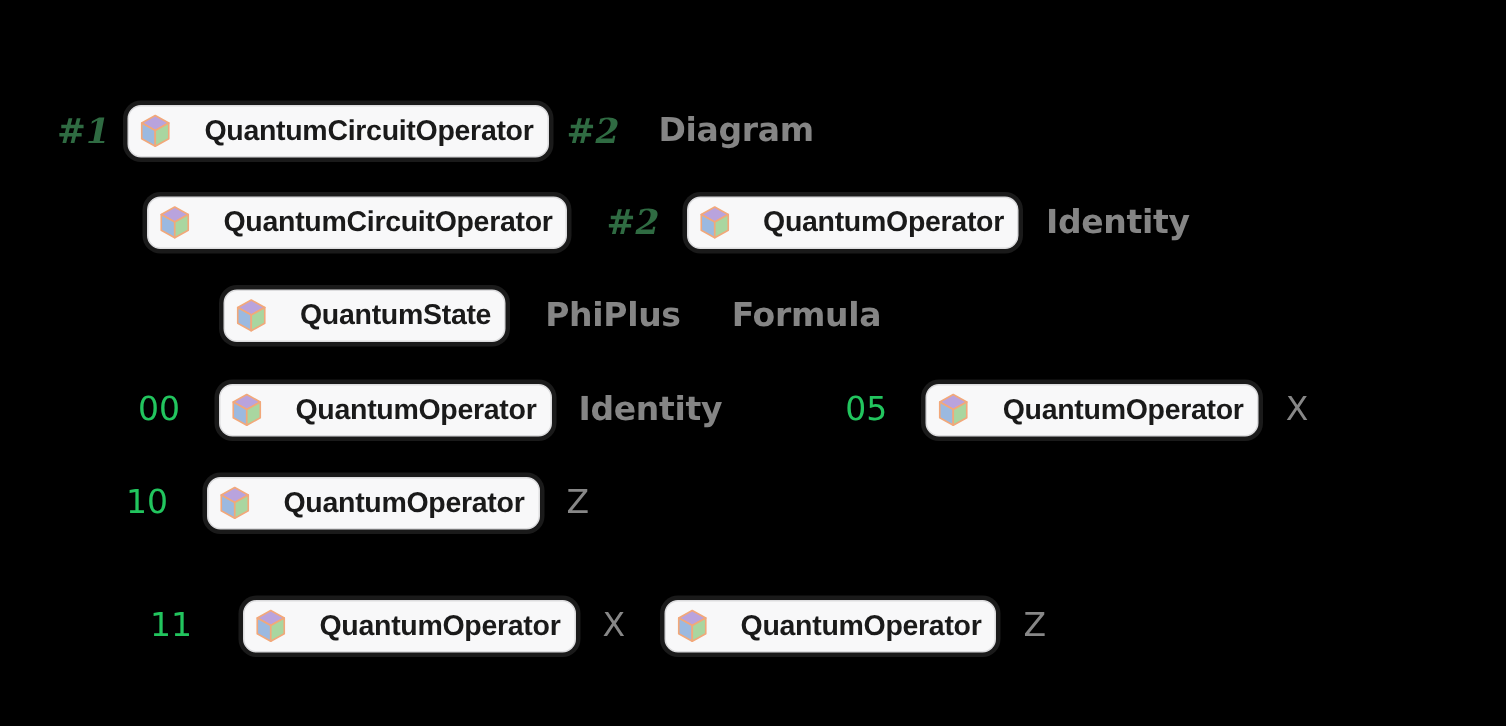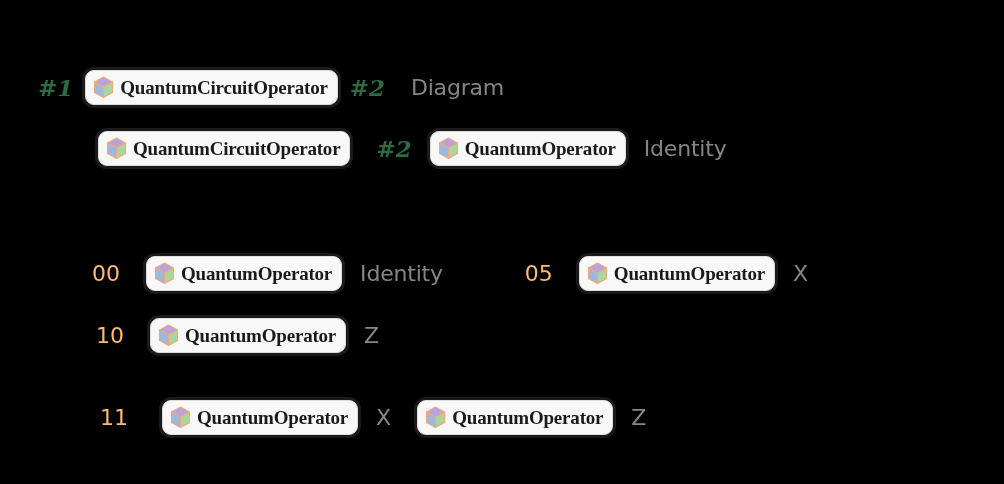--- a/index.html
+++ b/index.html
@@ -34,26 +34,26 @@
     align-items: center;
     background: #f8f8f9;
     border: 1px solid #dcdcde;
     border-radius: 9px;
     padding: 5px 9px 5px 7px;
     box-shadow: 0 0 0 3px rgba(255,255,255,0.10),
                 0 1px 2px rgba(0,0,0,0.35);
     box-sizing: border-box;
   }
   .pill .pill-label {
-    font-family: Liberation Serif, serif;
+    font-family: Liberation Sans, sans-serif;
     font-weight: bold;
     font-size: 19px;
     letter-spacing: -0.2px;
     color: #1a1a1a;
-    margin-left: 6px;
+    margin-left: 22px;
     line-height: 1;
   }
 
   
   .cube-icon {
     width: 21px;
     height: 23px;
     flex: 0 0 auto;
     display: block;
   }
@@ -62,52 +62,52 @@
   .hashlabel {
     font-family: "DejaVu Serif", serif;
     font-style: italic;
     font-weight: bold;
     font-size: 23px;
     color: #2f6b42;
     line-height: 1;
   }
   .graylabel {
     font-family: "DejaVu Sans", sans-serif;
+    font-weight: bold;
+    font-size: 22px;
+    color: #858585;
+    line-height: 1;
+    letter-spacing: -0.2px;
+  }
+  .bits {
+    font-family: "DejaVu Sans", sans-serif;
     font-weight: normal;
     font-size: 22px;
-    color: #858585;
-    line-height: 1;
-    letter-spacing: -0.2px;
-  }
-  .bits {
-    font-family: "DejaVu Sans", sans-serif;
-    font-weight: normal;
-    font-size: 22px;
-    color: #fdba74;
+    color: #22c55e;
     line-height: 1;
   }
   .gate {
     font-family: "DejaVu Sans", sans-serif;
     font-weight: normal;
     font-size: 22px;
     color: #878787;
     line-height: 1;
   }
 
   .gap-s { width: 12px; }
   .gap-m { width: 18px; }
   .gap-l { width: 26px; }
   .gap-xl { width: 34px; }
 
   
   #row1 { left: 38px;  top: 70px; }
   #row2 { left: 98px;  top: 131px; }
   #row3 { left: 149px; top: 193px; }
   #row4 { left: 92px;  top: 256px; }
-  #row5 { left: 96px; top: 318px; }
+  #row5 { left: 84px; top: 318px; }
   #row6 { left: 100px; top: 400px; }
   #row7 { left: 359px; top: 444px; }
 </style>
 </head>
 <body>
 
 <div id="stage">
 
   <div class="row" id="row1">
     <span class="hashlabel">#1</span>
@@ -149,20 +149,35 @@
         <polygon points="3,12 21,22 21,43 3,33" fill="#9bb9e0" stroke="#f2a87a" stroke-width="2.2" stroke-linejoin="round"></polygon>
         <polygon points="39,12 39,33 21,43 21,22" fill="#a9d6a0" stroke="#f2a87a" stroke-width="2.2" stroke-linejoin="round"></polygon>
       </svg>
       <span class="pill-label">QuantumOperator</span>
     </span>
 
     <span class="gap-m"></span>
     <span class="graylabel">Identity</span>
   </div>
 
+  <div class="row" id="row3">
+    <span class="pill">
+      <svg class="cube-icon" viewBox="0 0 42 46">
+        <polygon points="21,2 39,12 21,22 3,12" fill="#b9a3dd" stroke="#f2a87a" stroke-width="2.2" stroke-linejoin="round"></polygon>
+        <polygon points="3,12 21,22 21,43 3,33" fill="#9bb9e0" stroke="#f2a87a" stroke-width="2.2" stroke-linejoin="round"></polygon>
+        <polygon points="39,12 39,33 21,43 21,22" fill="#a9d6a0" stroke="#f2a87a" stroke-width="2.2" stroke-linejoin="round"></polygon>
+      </svg>
+      <span class="pill-label">QuantumState</span>
+    </span>
+
+    <span class="gap-l"></span>
+    <span class="graylabel">PhiPlus</span>
+    <span class="gap-xl"></span>
+    <span class="graylabel">Formula</span>
+  </div>
 
   <div class="row" id="row4">
     <span class="bits">00</span>
     <span class="gap-l"></span>
 
     <span class="pill">
       <svg class="cube-icon" viewBox="0 0 42 46">
         <polygon points="21,2 39,12 21,22 3,12" fill="#b9a3dd" stroke="#f2a87a" stroke-width="2.2" stroke-linejoin="round"></polygon>
         <polygon points="3,12 21,22 21,43 3,33" fill="#9bb9e0" stroke="#f2a87a" stroke-width="2.2" stroke-linejoin="round"></polygon>
         <polygon points="39,12 39,33 21,43 21,22" fill="#a9d6a0" stroke="#f2a87a" stroke-width="2.2" stroke-linejoin="round"></polygon>

